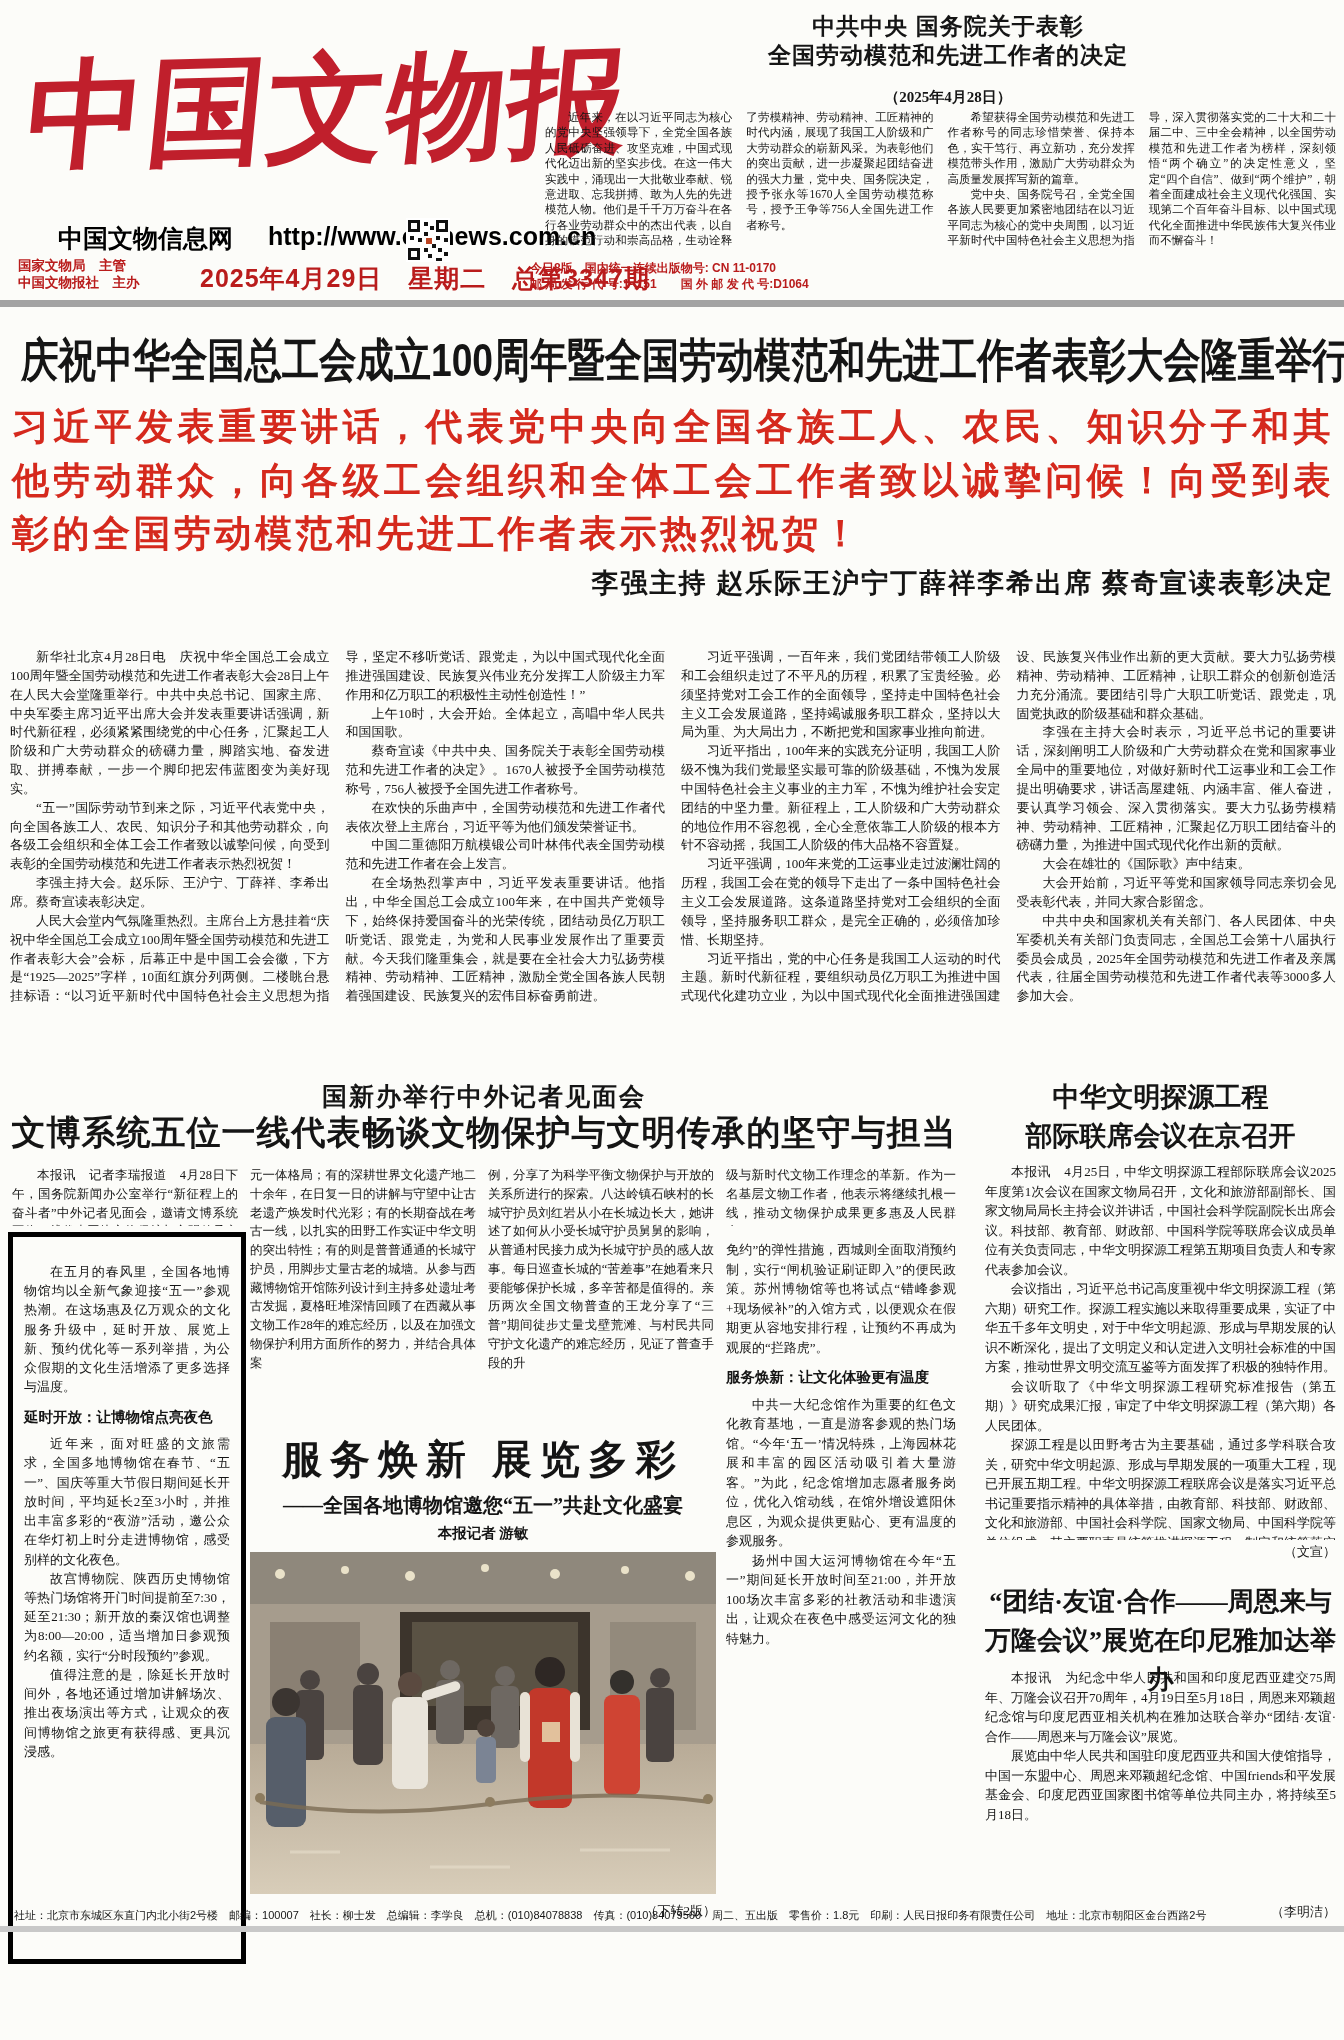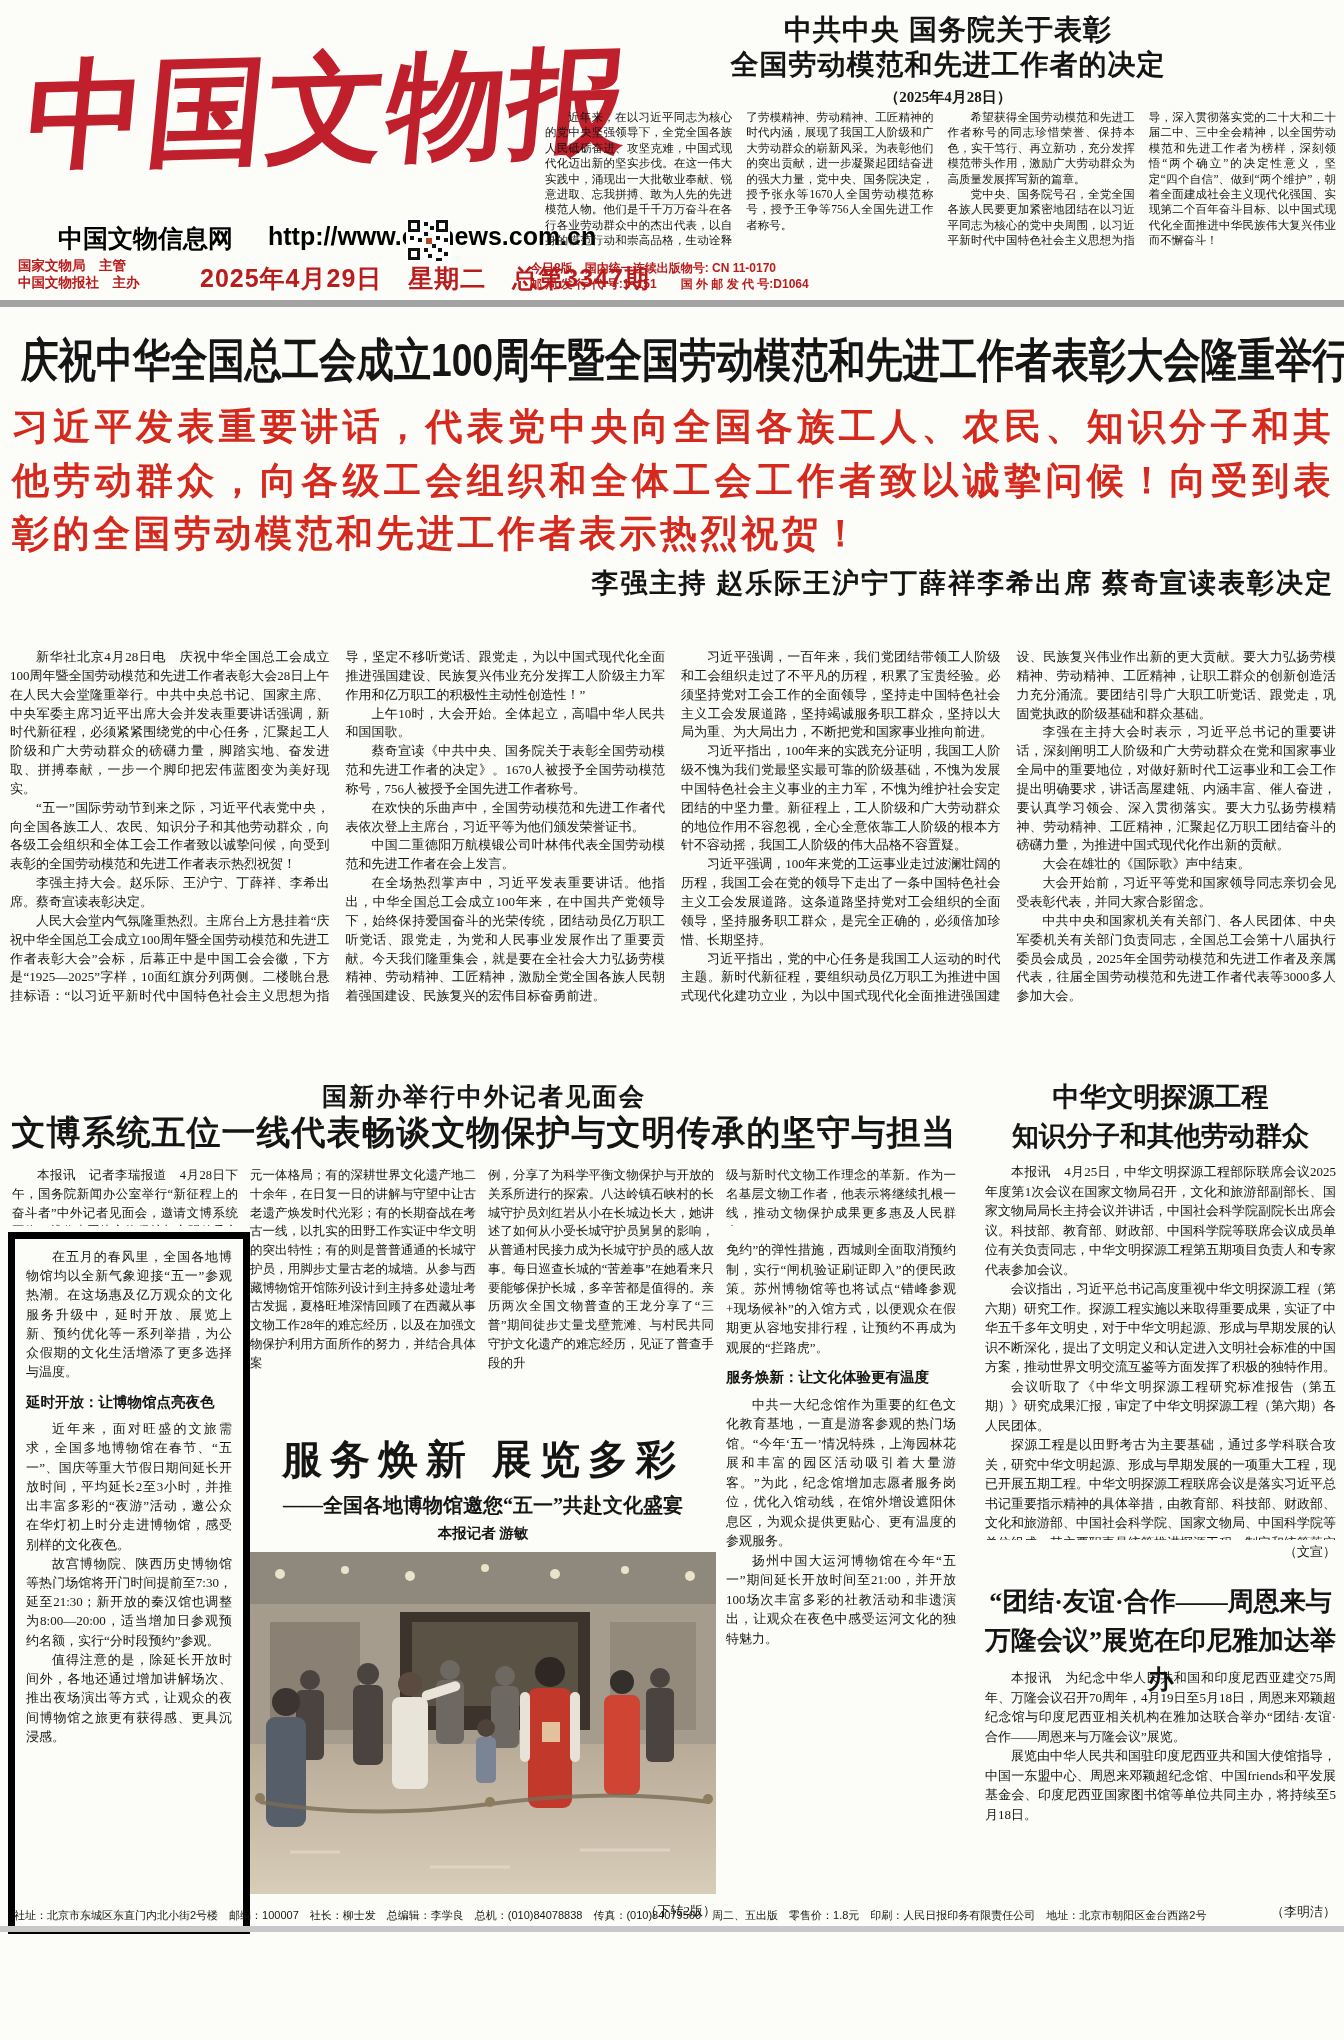--- a/index.html
+++ b/index.html
@@ -13,38 +13,38 @@
   
   .logo{font-size:118px;font-weight:900;color:#c01f2c;letter-spacing:2px;
         transform:skewX(-7deg) rotate(-1.5deg);white-space:nowrap;}
   .siteline{font-size:25px;font-weight:bold;color:#000;}
   .teal{color:#b91c1c;}
   .mh-small{font-size:13.5px;font-weight:bold;line-height:1.25;}
   .mh-date{font-size:25px;font-weight:bold;letter-spacing:1px;}
   .mh-tiny{font-size:12px;font-weight:bold;line-height:1.3;}
   .divider-bar{background:#a3a3a3;}
   
-  .dec-h{font-size:28px;font-weight:900;text-align:center;line-height:1.25;letter-spacing:1px;}
+  .dec-h{font-size:23px;font-weight:900;text-align:center;line-height:1.25;letter-spacing:1px;}
   .dec-date{font-size:15px;font-weight:bold;text-align:center;}
   .dec-body{font-size:11.5px;line-height:1.34;column-count:4;column-gap:14px;}
   
   .banner-h{font-size:38px;font-weight:900;text-align:center;white-space:nowrap;
             transform:scale(.98,1.22);transform-origin:center top;letter-spacing:0px;}
   .red-sub{font-size:37px;font-weight:900;color:#d5291d;line-height:1.45;letter-spacing:3.5px;}
   .black-sub{font-size:27px;font-weight:bold;text-align:right;letter-spacing:2px;}
   .main-body{font-size:13px;line-height:1.45;column-count:4;column-gap:16px;margin-top:36px;}
   
   .jm-h1{font-size:25px;font-weight:bold;text-align:center;letter-spacing:2px;}
   .jm-h2{font-size:34px;font-weight:bold;text-align:center;letter-spacing:1px;}
   .smallbody{font-size:12.5px;line-height:1.5;}
   .ty-h{font-size:27px;font-weight:bold;text-align:center;line-height:1.45;}
   .ty-body{font-size:13px;line-height:1.5;}
   .wl-h{font-size:26px;font-weight:bold;text-align:center;line-height:1.5;}
   
-  .fw-box{border:7px solid #000000;padding:8px 11px;}
+  .fw-box{border:5px solid #000000;padding:25px 11px;}
   .fw-sub{font-weight:bold;font-size:14.5px;text-indent:0;margin:10px 0 6px;}
   .fw-h{font-size:40px;font-weight:900;text-align:center;letter-spacing:8px;}
   .fw-sub2{font-size:20px;font-weight:bold;text-align:center;}
   .fw-by{font-size:14.5px;font-weight:bold;text-align:center;}
   .turnpage{font-size:13px;text-align:right;}
   .footer{font-size:11px;letter-spacing:0;white-space:nowrap;}
   .footer-bar{background:#c8c8c8;}
 </style>
 </head>
 <body>
@@ -133,21 +133,21 @@
 
   <div class="abs jm-h1" style="left:10px;top:1080px;width:948px;">国新办举行中外记者见面会</div>
   <div class="abs jm-h2" style="left:10px;top:1110px;width:948px;">文博系统五位一线代表畅谈文物保护与文明传承的坚守与担当</div>
   <div class="abs smallbody jt clip" style="left:12px;top:1166px;width:226px;height:60px;text-indent:2em;">本报讯　记者李瑞报道　4月28日下午，国务院新闻办公室举行“新征程上的奋斗者”中外记者见面会，邀请文博系统五位一线代表围绕文物保护与文明传承交流。</div>
   <div class="abs smallbody jt clip" style="left:250px;top:1166px;width:226px;height:248px;">元一体格局；有的深耕世界文化遗产地二十余年，在日复一日的讲解与守望中让古老遗产焕发时代光彩；有的长期奋战在考古一线，以扎实的田野工作实证中华文明的突出特性；有的则是普普通通的长城守护员，用脚步丈量古老的城墙。从参与西藏博物馆开馆陈列设计到主持多处遗址考古发掘，夏格旺堆深情回顾了在西藏从事文物工作28年的难忘经历，以及在加强文物保护利用方面所作的努力，并结合具体案</div>
   <div class="abs smallbody jt clip" style="left:488px;top:1166px;width:226px;height:248px;">例，分享了为科学平衡文物保护与开放的关系所进行的探索。八达岭镇石峡村的长城守护员刘红岩从小在长城边长大，她讲述了如何从小受长城守护员舅舅的影响，从普通村民接力成为长城守护员的感人故事。每日巡查长城的“苦差事”在她看来只要能够保护长城，多辛苦都是值得的。亲历两次全国文物普查的王龙分享了“三普”期间徒步丈量戈壁荒滩、与村民共同守护文化遗产的难忘经历，见证了普查手段的升</div>
   <div class="abs smallbody jt clip" style="left:726px;top:1166px;width:230px;height:60px;">级与新时代文物工作理念的革新。作为一名基层文物工作者，他表示将继续扎根一线，推动文物保护成果更多惠及人民群众。</div>
 
   <div class="abs ty-h" style="left:985px;top:1078px;width:351px;">
     <div>中华文明探源工程</div>
-    <div>知识分子和其他劳动群众</div>
+    <div>部际联席会议在京召开</div>
   </div>
   <div class="abs ty-body jt clip" style="left:985px;top:1162px;width:351px;height:378px;">
       <p>本报讯　4月25日，中华文明探源工程部际联席会议2025年度第1次会议在国家文物局召开，文化和旅游部副部长、国家文物局局长主持会议并讲话，中国社会科学院副院长出席会议。科技部、教育部、财政部、中国科学院等联席会议成员单位有关负责同志，中华文明探源工程第五期项目负责人和专家代表参加会议。</p>
       <p>会议指出，习近平总书记高度重视中华文明探源工程（第六期）研究工作。探源工程实施以来取得重要成果，实证了中华五千多年文明史，对于中华文明起源、形成与早期发展的认识不断深化，提出了文明定义和认定进入文明社会标准的中国方案，推动世界文明交流互鉴等方面发挥了积极的独特作用。</p>
       <p>会议听取了《中华文明探源工程研究标准报告（第五期）》研究成果汇报，审定了中华文明探源工程（第六期）各人民团体。</p>
       <p>探源工程是以田野考古为主要基础，通过多学科联合攻关，研究中华文明起源、形成与早期发展的一项重大工程，现已开展五期工程。中华文明探源工程联席会议是落实习近平总书记重要指示精神的具体举措，由教育部、科技部、财政部、文化和旅游部、中国社会科学院、国家文物局、中国科学院等单位组成，其主要职责是统筹推进探源工程，制定和统筹落实工作计划，定期召开会议研究工作，为深入实施探源工程提供保障。</p>
     </div>
   <div class="abs ty-body" style="left:985px;top:1542px;width:351px;text-align:right;">（文宣）</div>
 
   <div class="abs wl-h" style="left:985px;top:1582px;width:351px;">

